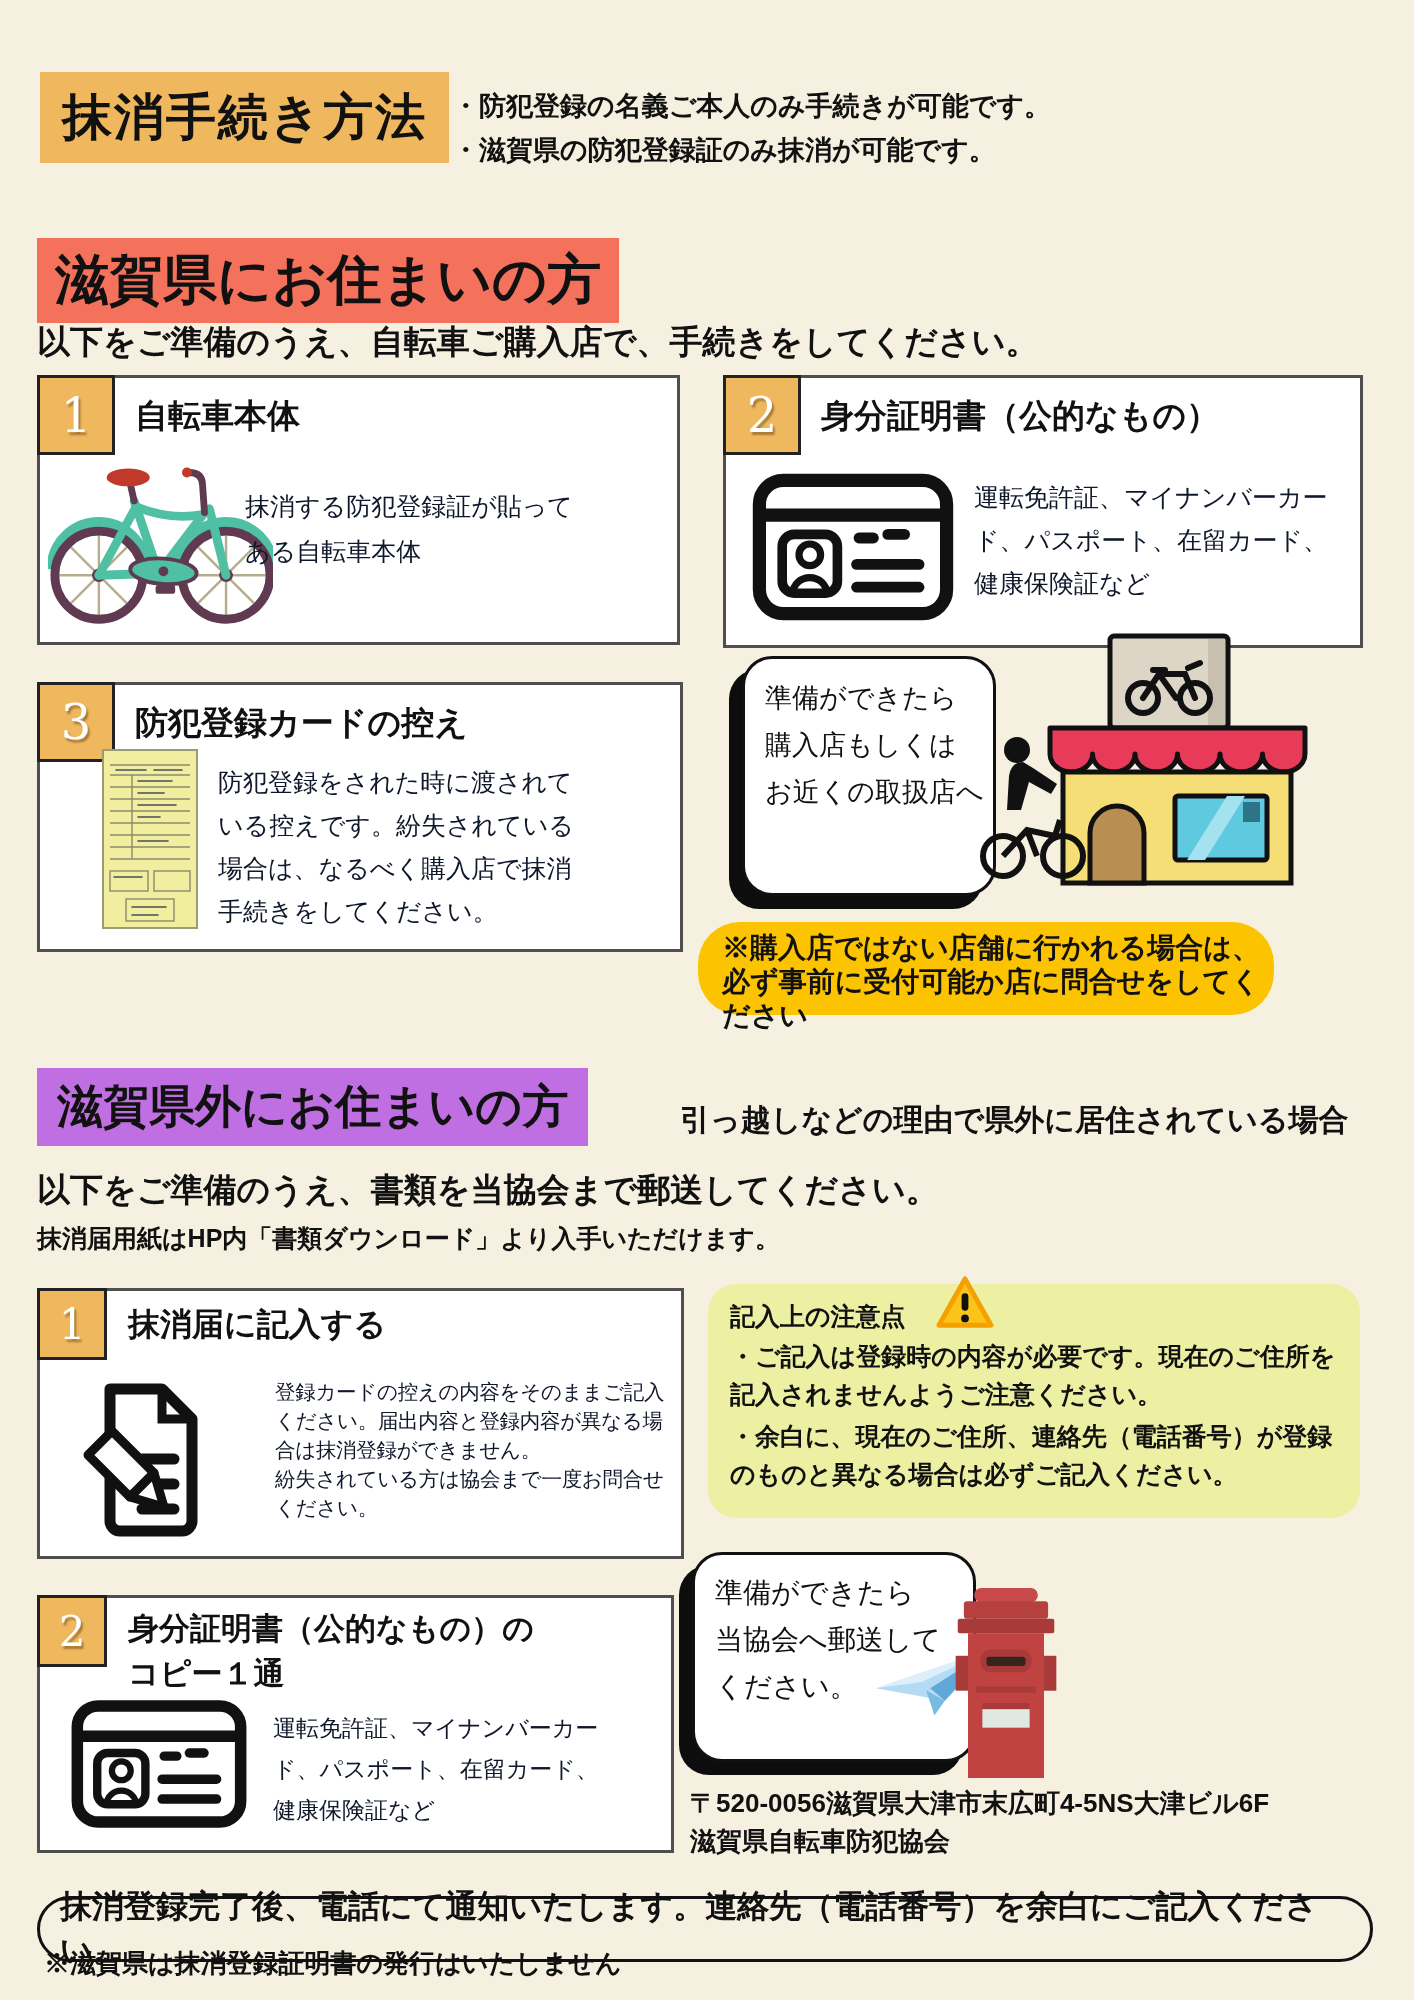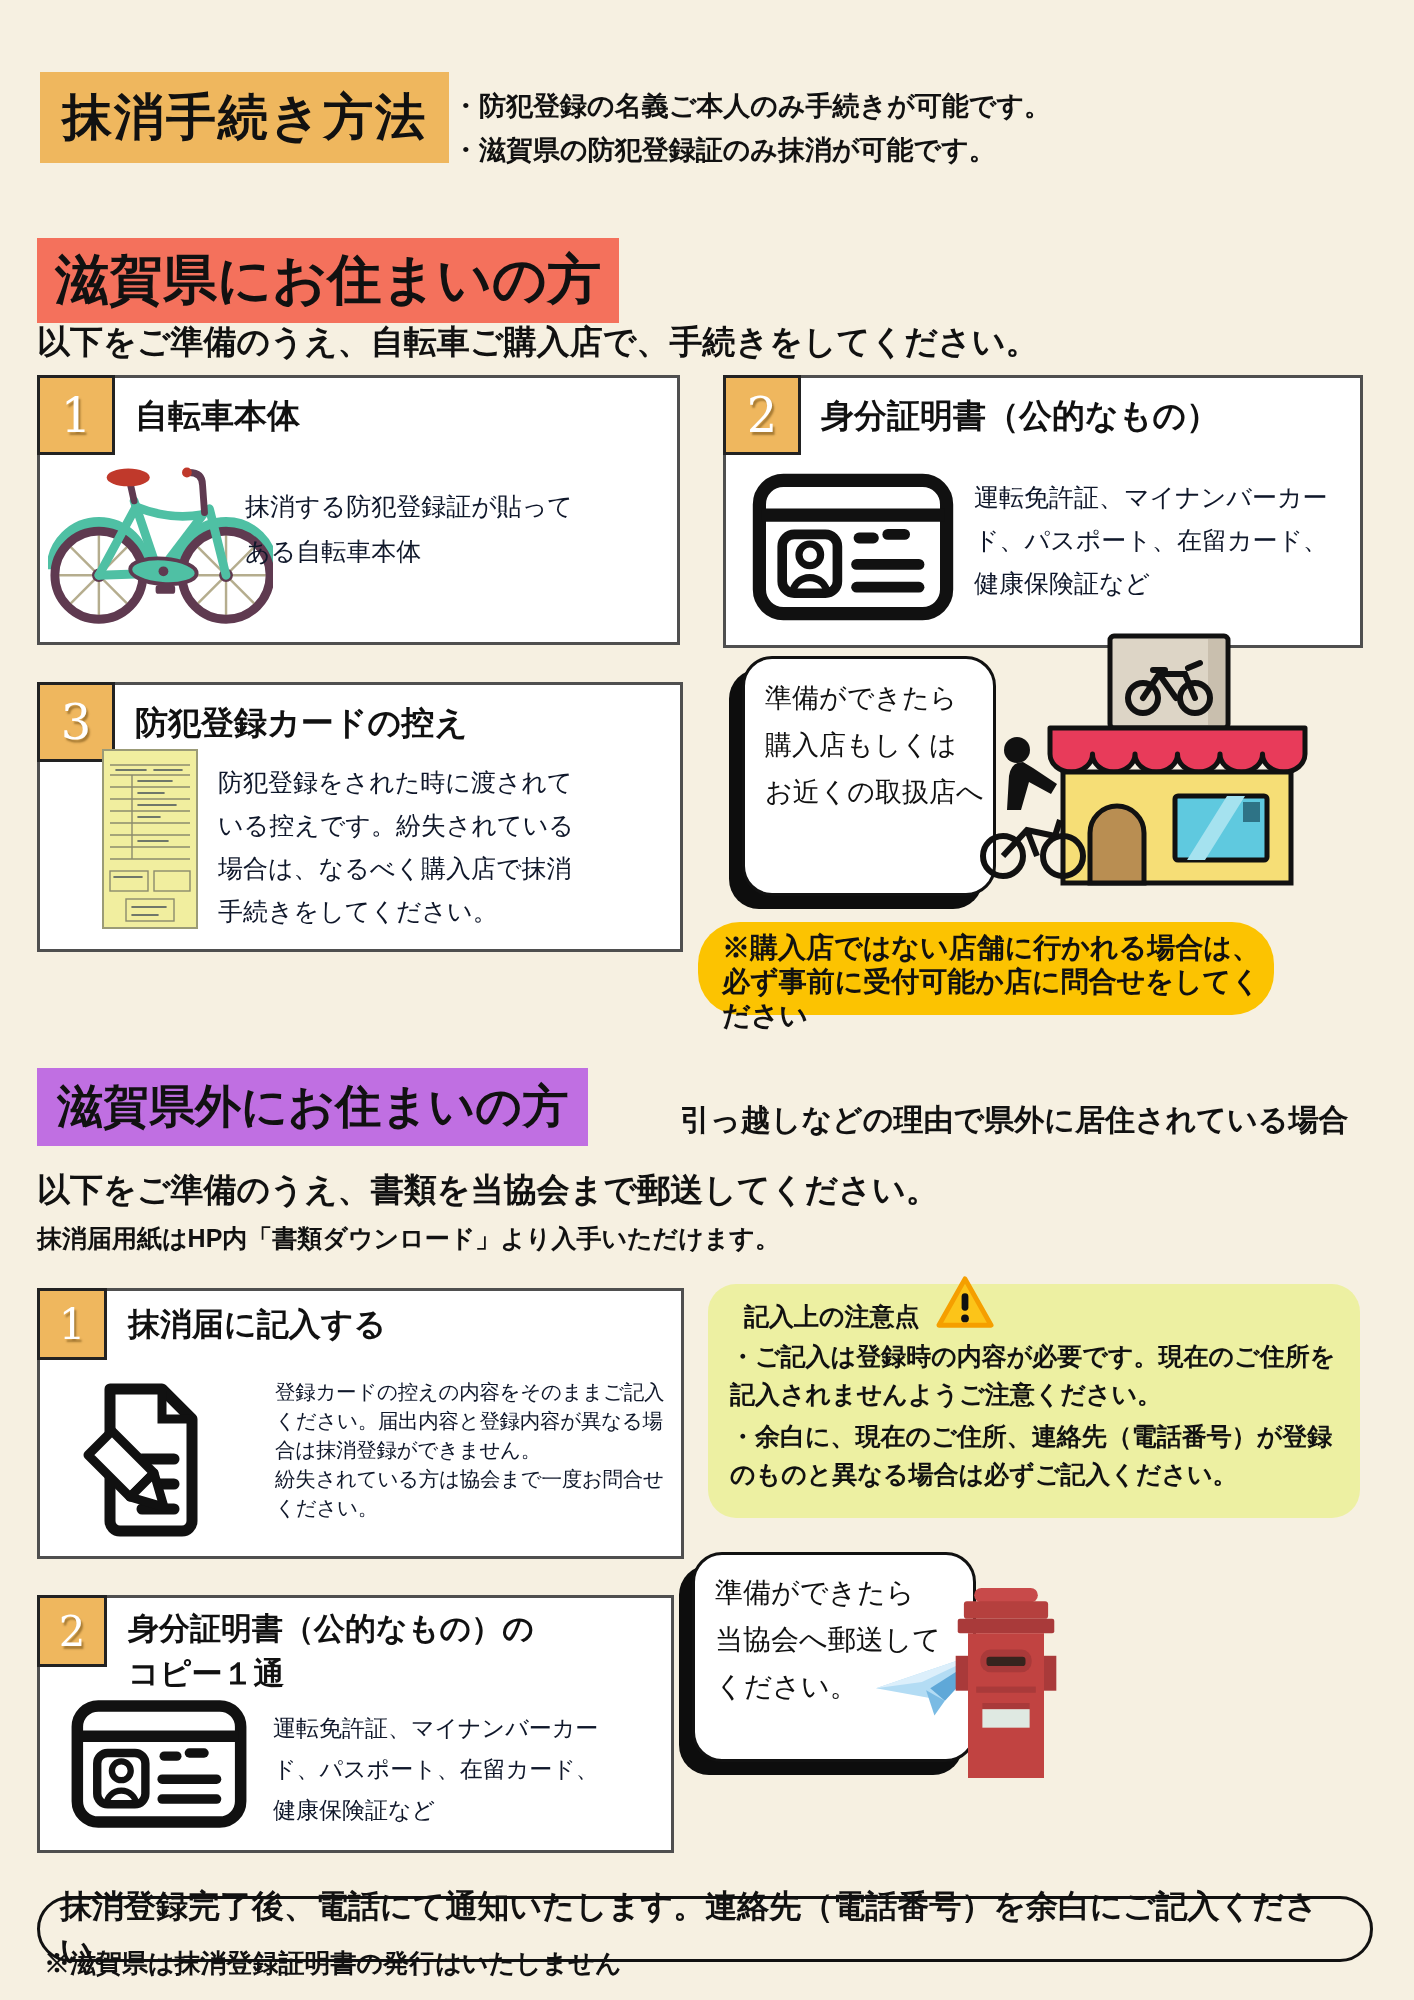--- a/index.html
+++ b/index.html
@@ -59,21 +59,21 @@
   .sec2-sublead{left:37px;top:1222px;font-size:25px;font-weight:bold;}
 
   .card4{left:37px;top:1288px;width:641px;height:265px;}
   .card4 .tab,.card5 .tab{width:64px;height:66px;font-size:42px;}
   .card4 .card-title{left:88px;top:12px;font-size:32px;}
   .docicon{position:absolute;left:40px;top:90px;width:130px;height:162px;}
   .desc4{left:235px;top:86px;font-size:20.5px;line-height:29px;letter-spacing:-0.3px;}
 
   .caution{left:708px;top:1284px;width:652px;height:234px;background:#edf0a2;
     border-radius:28px;padding:16px 0 0 22px;box-sizing:border-box;}
-  .caution-title{font-size:25px;font-weight:bold;margin-left:14px;}
+  .caution-title{font-size:25px;font-weight:bold;}
   .warn{position:absolute;left:228px;top:-10px;width:58px;height:58px;}
   .caution-lines{margin-top:4px;font-size:25px;font-weight:bold;line-height:38px;
     white-space:pre-line;}
 
   .card5{left:37px;top:1595px;width:631px;height:252px;}
   .card5 .card-title{left:88px;top:8px;font-size:31px;line-height:45px;white-space:pre-line;}
   .idcard2{position:absolute;left:30px;top:96px;width:178px;height:140px;}
   .desc5{left:233px;top:110px;font-size:23px;line-height:41px;}
 
   .plane{left:876px;top:1646px;width:120px;height:72px;}
@@ -315,17 +315,21 @@
     <rect x="22" y="44" width="74" height="141" fill="#c14341"></rect>
     <rect x="10" y="66" width="12" height="34" fill="#a93a3a"></rect>
     <rect x="96" y="66" width="12" height="34" fill="#a93a3a"></rect>
     <rect x="34" y="60" width="50" height="22" rx="10" fill="#a93a3a"></rect>
     <rect x="40" y="67" width="38" height="9" rx="3" fill="#37241e"></rect>
     <rect x="30" y="96" width="58" height="6" fill="#a93a3a"></rect>
     <rect x="36" y="112" width="46" height="6" fill="#a93a3a"></rect>
     <rect x="36" y="118" width="46" height="18" fill="#dfe9e2"></rect>
   </svg>
 
+  <div class="abs address">
+    <div>〒520-0056滋賀県大津市末広町4-5NS大津ビル6F</div>
+    <div>滋賀県自転車防犯協会</div>
+  </div>
 
   <div class="abs footer-box">抹消登録完了後、電話にて通知いたします。連絡先（電話番号）を余白にご記入ください。</div>
   <div class="abs footer-note">※滋賀県は抹消登録証明書の発行はいたしません</div>
 
 </div>
 
 </body></html>

